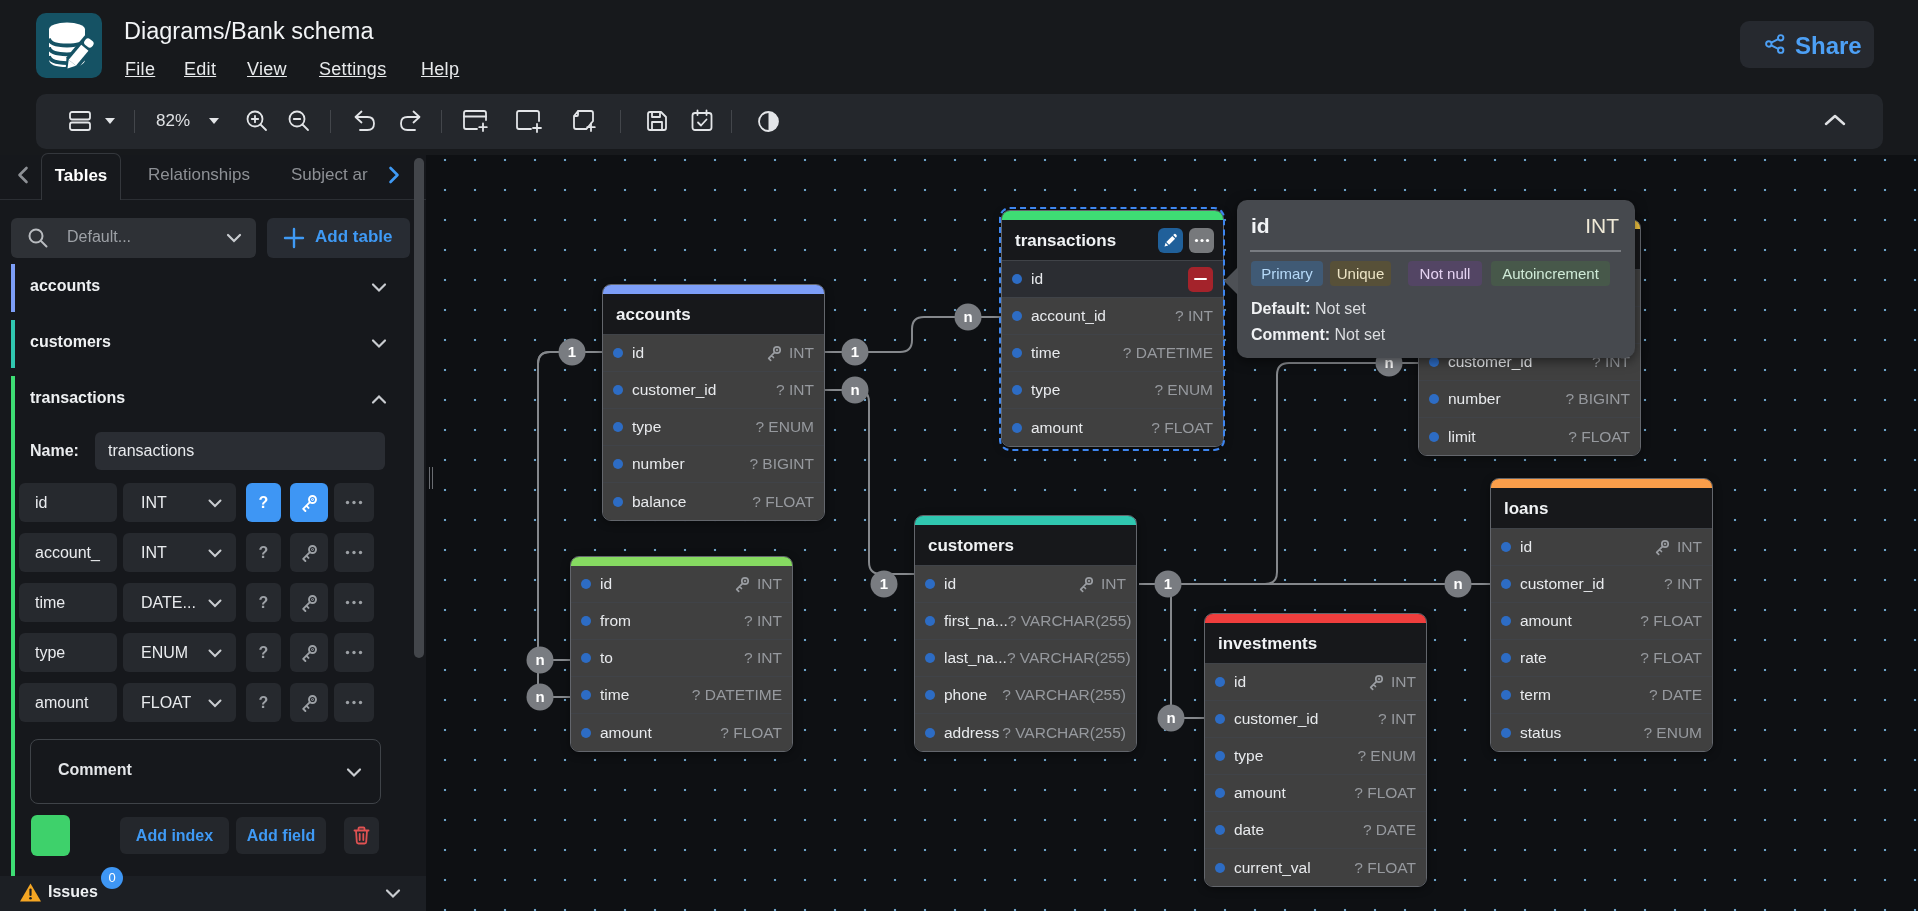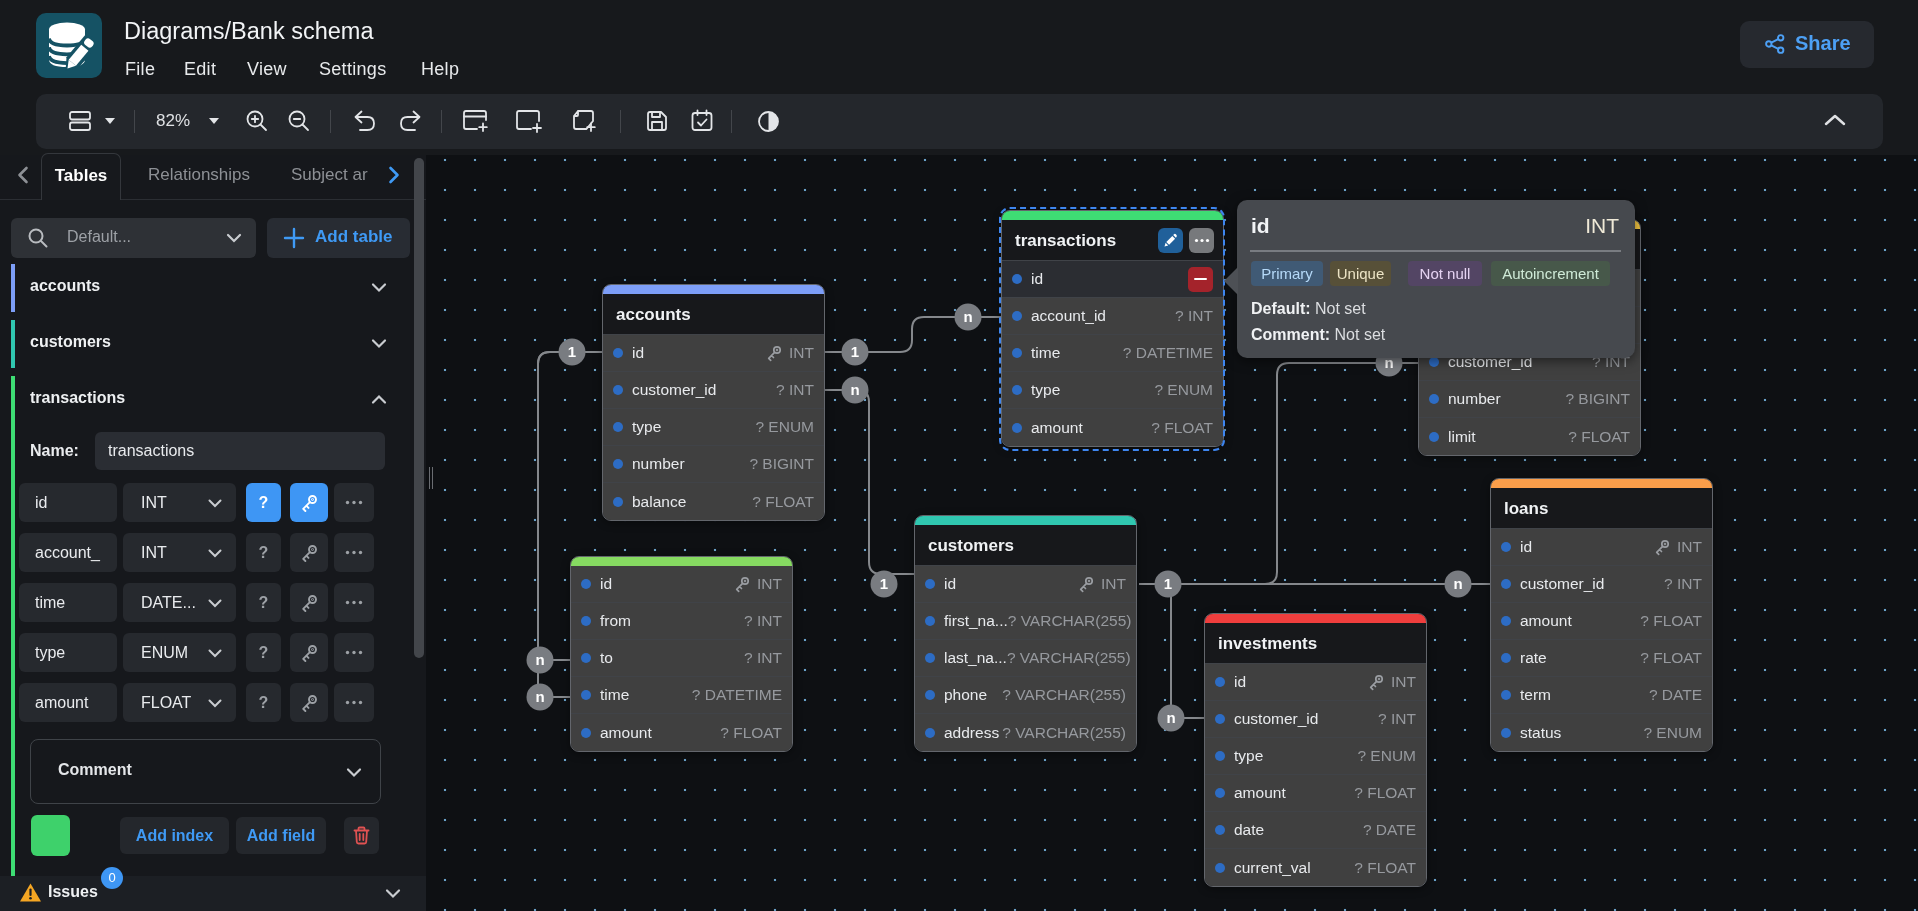--- a/index.html
+++ b/index.html
@@ -4,25 +4,25 @@
 <style>
 * { margin:0; padding:0; box-sizing:border-box; }
 html,body { width:1918px; height:911px; overflow:hidden; background:#17191c;
   font-family:"Liberation Sans", sans-serif; }
 .abs { position:absolute; }
 
 
 #header { position:absolute; left:0; top:0; width:1918px; height:78px; background:#17191c; z-index:5;}
 #logo { position:absolute; left:36px; top:13px; width:66px; height:65px; border-radius:10px; background:#155264; }
 #title { position:absolute; left:124px; top:18px; font-size:23.5px; color:#f2f4f6; }
-.menuitem { position:absolute; top:59px; font-size:18px; letter-spacing:0.3px; color:#e8eaec; }
+.menuitem { position:absolute; top:59px; font-size:18px; letter-spacing:0.3px; color:#e8eaec;text-decoration:underline; }
 #lastsaved { position:absolute; left:487px; top:53px; width:303px; height:28px; background:#26292e;
   border-radius:5px; color:#e9ebee; font-size:17px; font-weight:700; line-height:28px; text-align:center; }
 #share { position:absolute; left:1740px; top:21px; width:134px; height:47px; background:#26292f;
-  border-radius:9px; color:#4da0f5; font-size:20px; font-weight:700; }
+  border-radius:9px; color:#4da0f5; font-size:24px; font-weight:700; }
 #share span { position:absolute; left:55px; top:11px; }
 
 
 #toolbar { position:absolute; left:36px; top:94px; width:1847px; height:55px; background:#24272c; border-radius:10px; z-index:5;}
 .tdiv { position:absolute; top:16px; width:1px; height:23px; background:#43464b; }
 #zoomtxt { position:absolute; left:156px; top:17px; font-size:17px; color:#dfe1e4; }
 
 
 #sidebar { position:absolute; left:0; top:155px; width:426px; height:756px; background:#16181c; z-index:4;}
 #tabbar { position:absolute; left:0; top:-3px; width:426px; height:48px; border-bottom:1px solid #2b2e33; }

